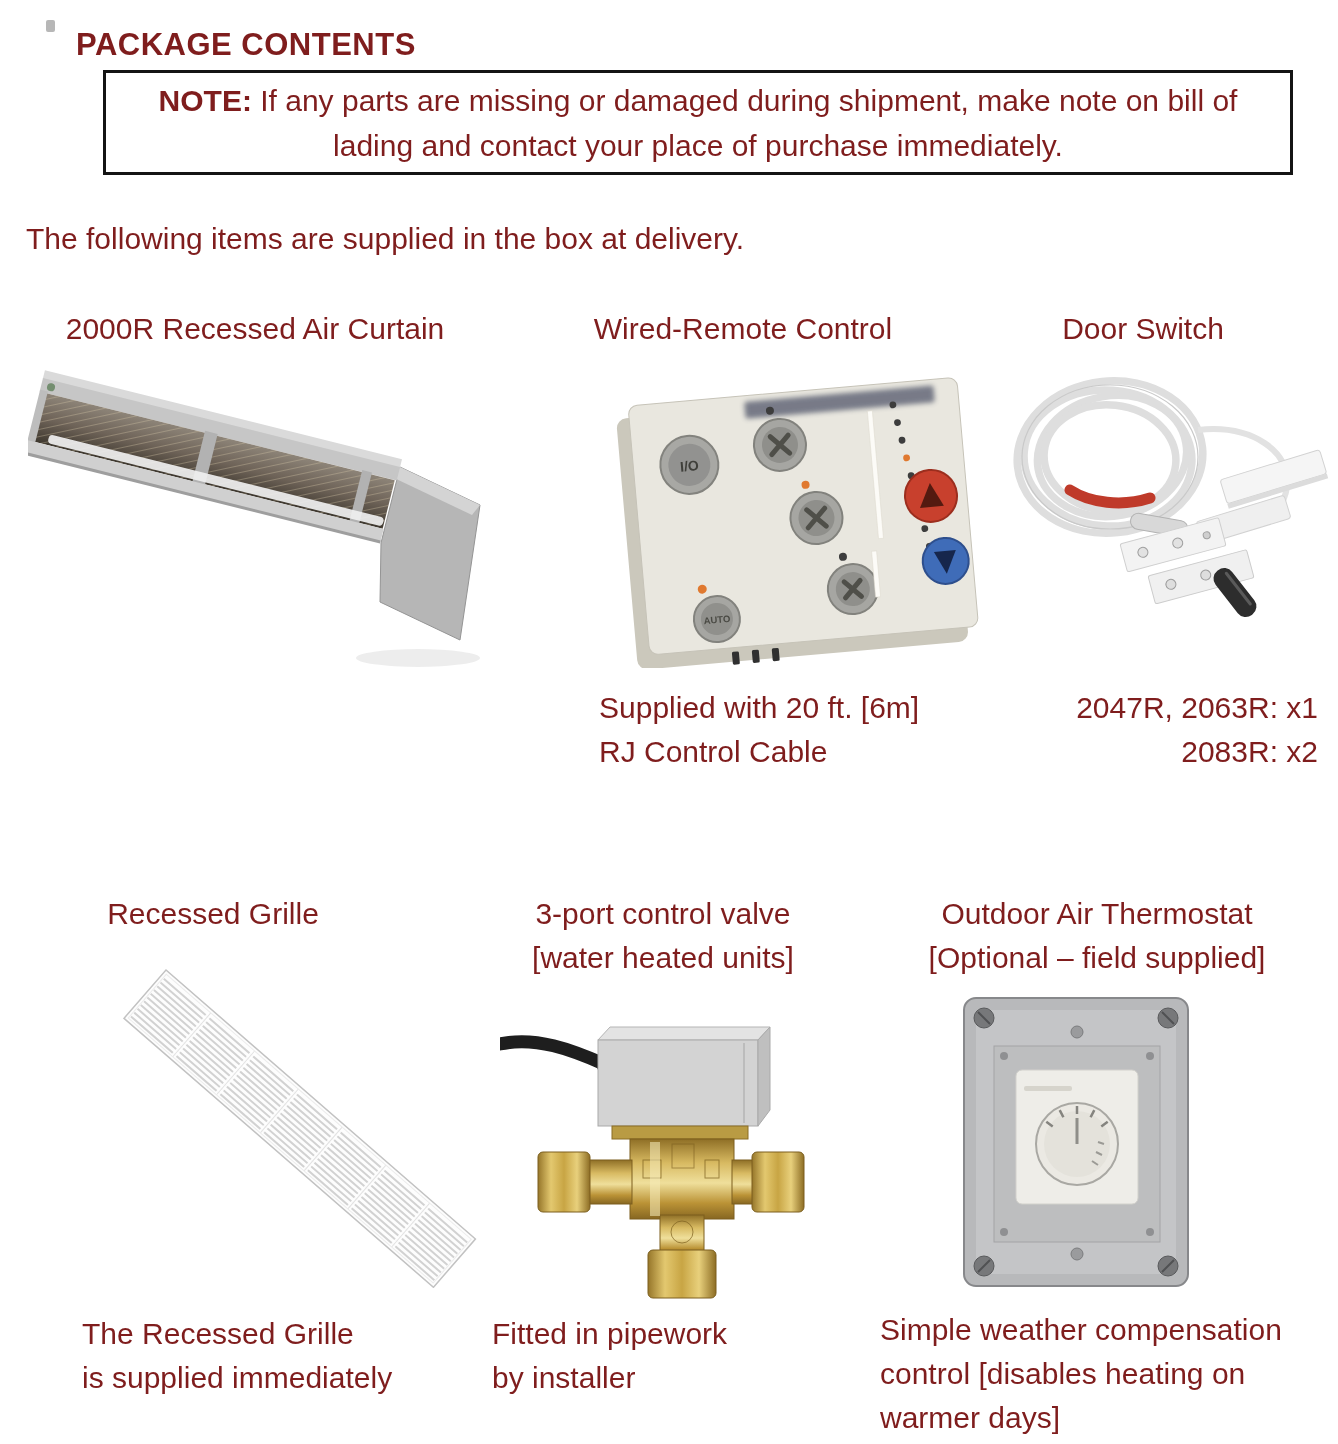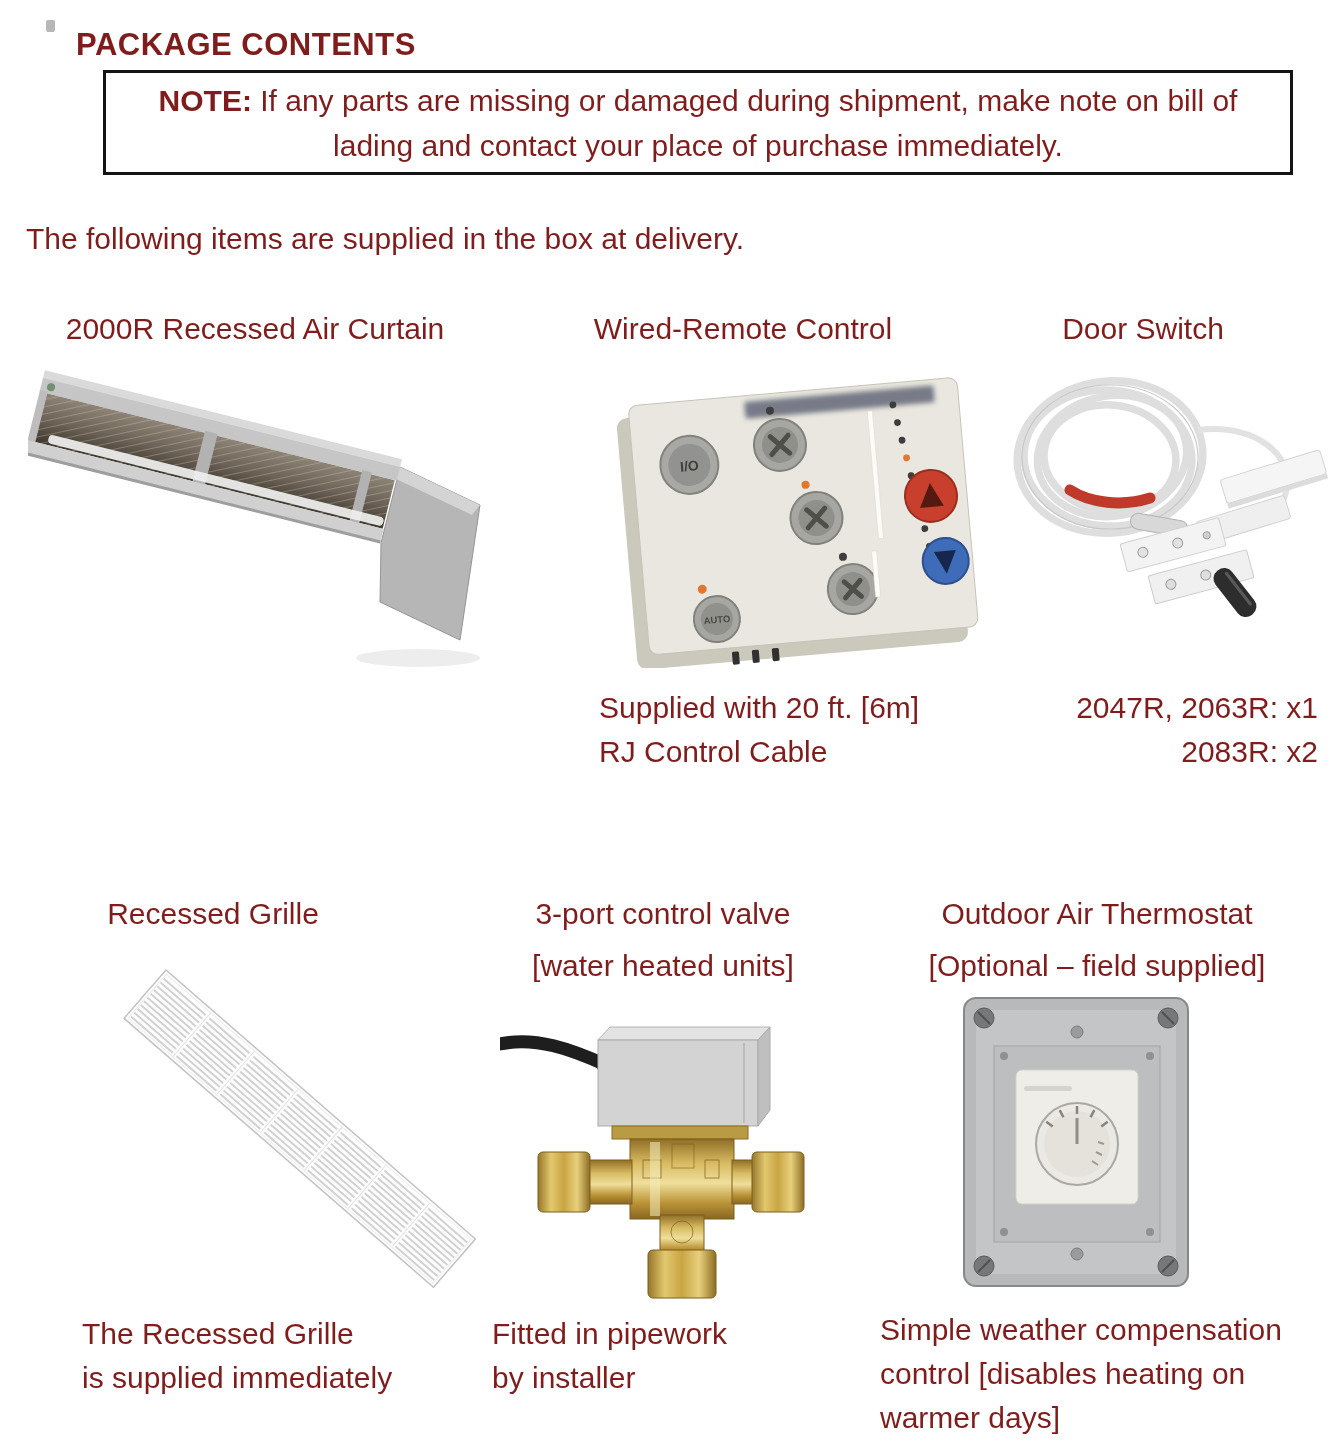--- a/index.html
+++ b/index.html
@@ -6,21 +6,21 @@
   .page{position:relative;width:1338px;height:1444px;background:#ffffff;overflow:hidden;
         font-family:"Liberation Sans",sans-serif;color:#7f1d1d;}
   .page-title{position:absolute;left:76px;top:6px;font-size:31px;font-weight:bold;letter-spacing:.5px;}
   .title-dot{position:absolute;left:46px;top:20px;width:9px;height:12px;background:#b7b7b7;border-radius:2px;}
   .note-box{position:absolute;left:103px;top:70px;width:1190px;height:105px;border:3px solid #141414;
             box-sizing:border-box;display:flex;align-items:center;justify-content:center;
             text-align:center;font-size:30px;line-height:45px;padding:0 12px;}
   .note-box b{font-weight:bold;}
   .intro{position:absolute;left:26px;top:194px;font-size:30px;margin-top:28px;}
   .item-title{position:absolute;text-align:center;font-size:30px;font-weight:normal;line-height:38px;}
-  .item-sub{position:absolute;text-align:center;font-size:30px;line-height:38px;margin-top:8px;}
+  .item-sub{position:absolute;text-align:center;font-size:30px;line-height:38px;}
   .cap{position:absolute;font-size:30px;line-height:44px;}
   .cap.center{text-align:left;}
   .cap.right{text-align:right;}
   figure{position:absolute;margin:0;padding:0;}
   svg{display:block;}
 </style>
 </head>
 <body>
 
 <div class="page">

